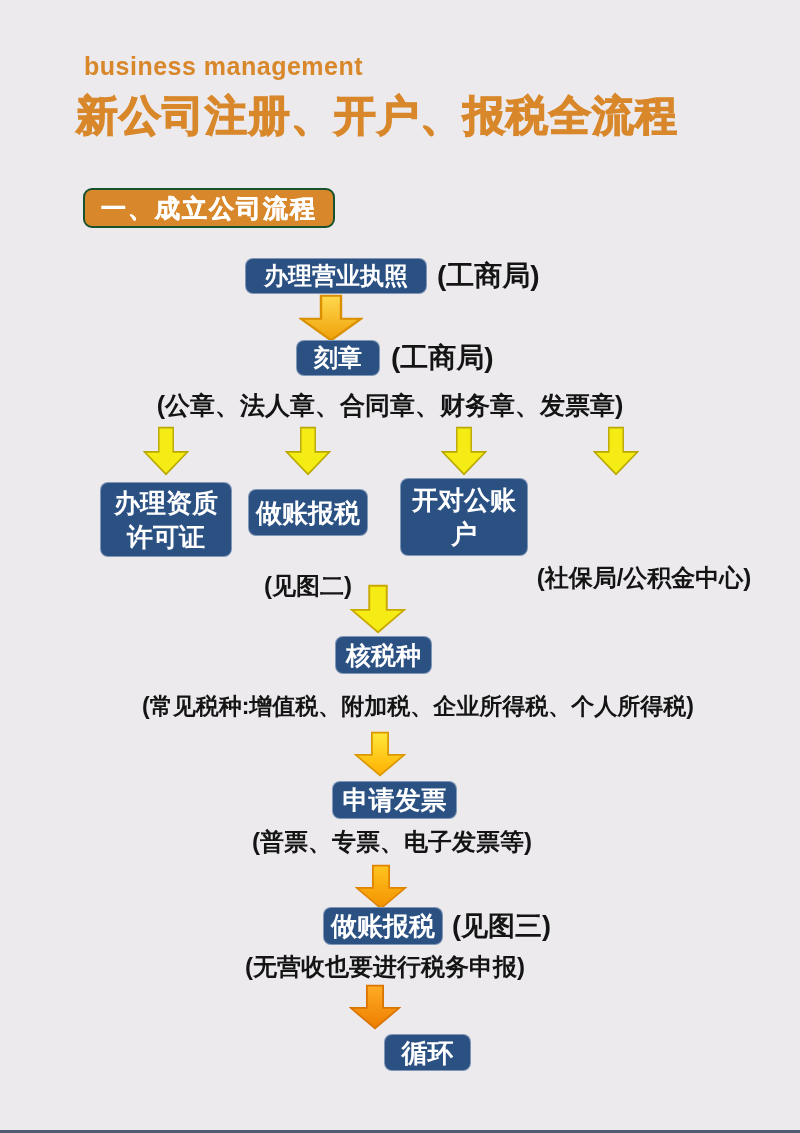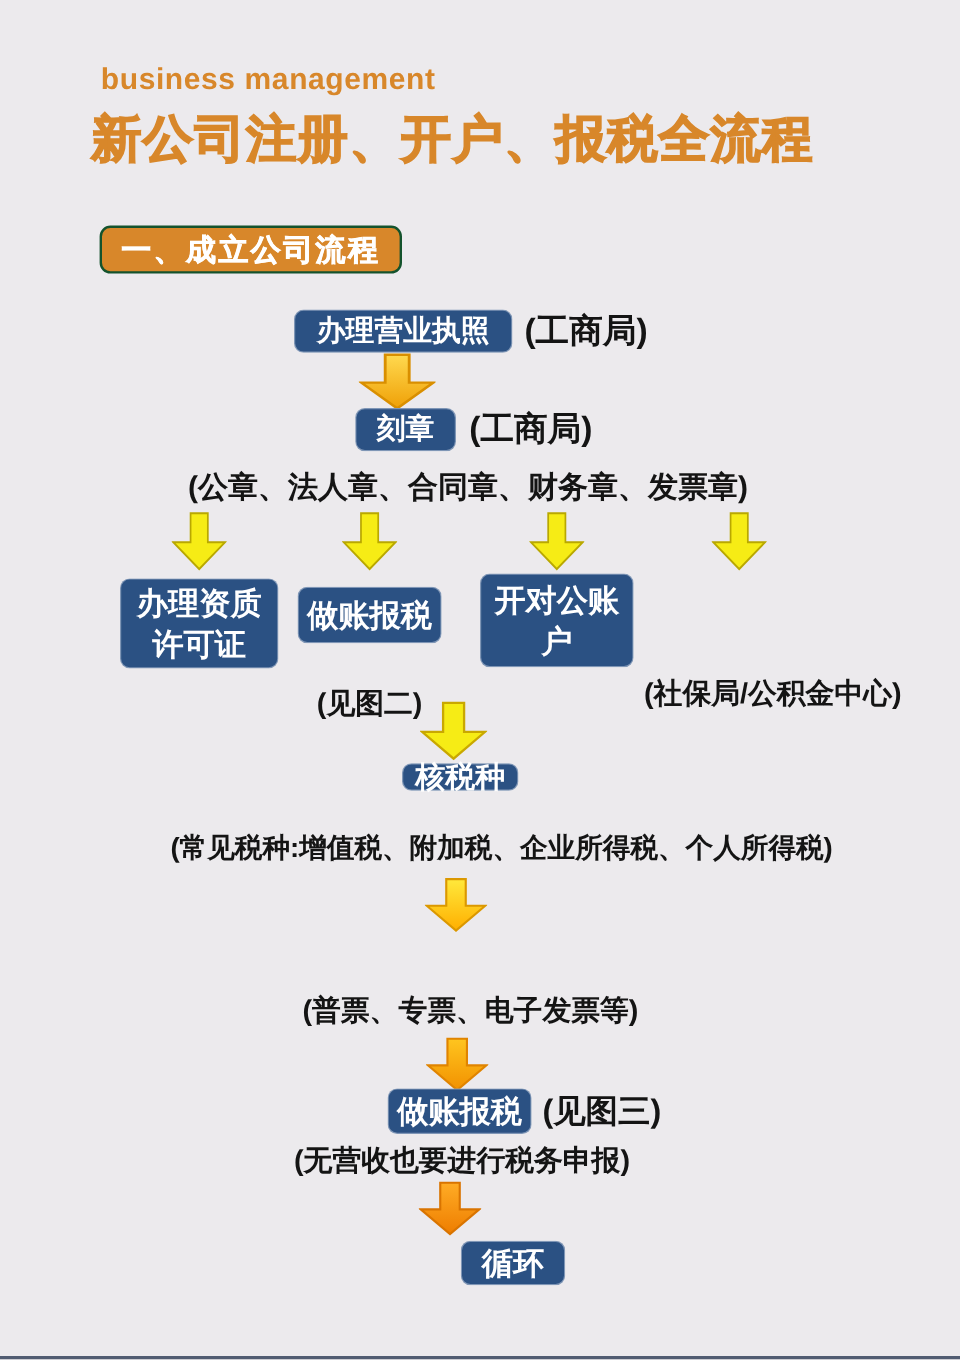--- a/index.html
+++ b/index.html
@@ -131,29 +131,32 @@
   <div class="nbox" style="left:400px;top:478px;width:128px;height:78px;font-size:26px;padding:0 11px;">
     <span>开对公账户</span>
   </div>
 
   <div class="caption" style="left:608px;top:562px;font-size:24px;margin-left:36px;">(社保局/公积金中心)</div>
 
   <svg class="arrow" style="left:350px;top:584px;" width="56" height="50" viewBox="0 0 64 58" preserveAspectRatio="none">
     <polygon points="22,2 42,2 42,30 62,30 32,56 2,30 22,30" fill="#F6EC15" stroke="#C9A800" stroke-width="2.2"></polygon>
   </svg>
 
-  <div class="nbox" style="left:335px;top:636px;width:97px;height:23px;font-size:25px;white-space:nowrap;">
+  <div class="nbox" style="left:335px;top:636px;width:97px;height:38px;font-size:25px;white-space:nowrap;">
     <span>核税种</span>
   </div>
   <div class="caption" style="left:395px;top:691px;font-size:23px;margin-left:23px;">(常见税种:增值税、附加税、企业所得税、个人所得税)</div>
 
   <svg class="arrow" style="left:354px;top:731px;" width="52" height="46" viewBox="0 0 64 58" preserveAspectRatio="none">
     <polygon points="22,2 42,2 42,30 62,30 32,56 2,30 22,30" fill="url(#gradAmber)" stroke="#DB9800" stroke-width="2.2"></polygon>
   </svg>
 
+  <div class="nbox" style="left:332px;top:781px;width:125px;height:38px;font-size:26px;white-space:nowrap;">
+    <span>申请发票</span>
+  </div>
   <div class="caption" style="left:392px;top:826px;font-size:24px;">(普票、专票、电子发票等)</div>
 
   <svg class="arrow" style="left:355px;top:864px;" width="52" height="46" viewBox="0 0 64 58" preserveAspectRatio="none">
     <polygon points="22,2 42,2 42,30 62,30 32,56 2,30 22,30" fill="url(#gradOrange1)" stroke="#E08400" stroke-width="2.2"></polygon>
   </svg>
 
   <div class="nbox" style="left:323px;top:907px;width:120px;height:38px;font-size:26px;white-space:nowrap;">
     <span>做账报税</span>
   </div>
   <div class="side-note" style="left:452px;top:907px;height:38px;font-size:27px;">(见图三)</div>

